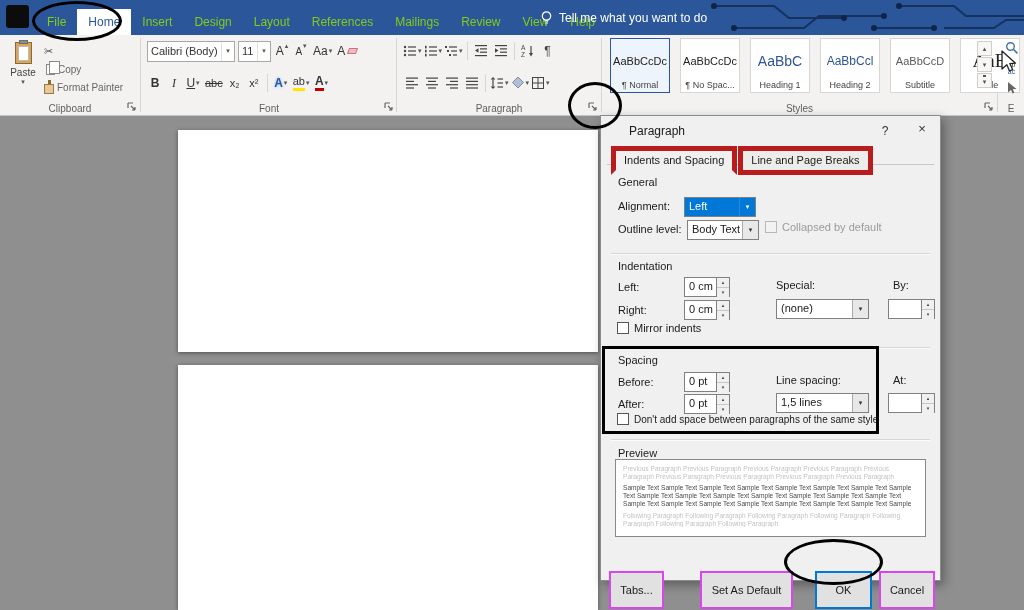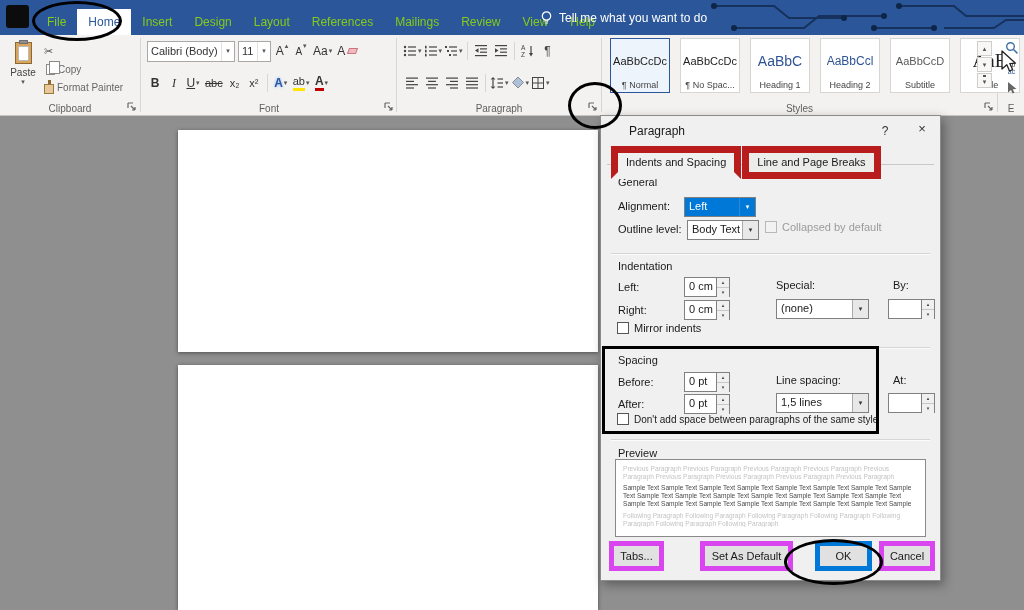--- a/index.html
+++ b/index.html
@@ -81,21 +81,21 @@
   .page {position:absolute;left:178px;width:420px;background:#fff;box-shadow:0 1px 4px rgba(0,0,0,.45)}
   .p1 {top:14px;height:222px}
   .p2 {top:249px;height:245px}
 
   
   .dialog {position:absolute;left:600px;top:115px;width:341px;height:466px;background:#f0f0f0;border:1px solid #8b8b8b;box-shadow:3px 4px 10px rgba(0,0,0,.35);z-index:20;font-size:11px;color:#1a1a1a}
   .dlg-title {position:absolute;left:28px;top:8px;font-size:12px}
   .dlg-help {position:absolute;right:47px;top:8px;font-size:12px;color:#333;width:16px;text-align:center}
   .dlg-close {position:absolute;right:8px;top:5px;font-size:13px;width:20px;text-align:center;color:#333}
   .dlg-tabs {position:absolute;left:10px;top:30px;display:flex;z-index:2}
-  .dtab {font-size:11px;padding:3px 8px;background:#ececeb;border:7px solid #b91c1c;margin-right:1px;white-space:nowrap}
+  .dtab {font-size:11px;padding:3px 8px;background:#ececeb;border:5px solid #b91c1c;margin-right:1px;white-space:nowrap}
   .dtab.active {background:#f0f0f0;border-bottom-color:#f0f0f0;padding-bottom:4px}
   .tabline {position:absolute;left:6px;right:6px;top:48px;border-top:1px solid #c8c8c8}
   .heading {position:absolute;left:17px;font-size:11px}
   .dsep {position:absolute;left:10px;right:10px;border-top:1px solid #d6d6d6;box-shadow:0 1px 0 #fbfbfb}
   .dlabel {position:absolute;font-size:11px;white-space:nowrap}
   .spin {position:absolute;width:46px;height:20px;background:#fff;border:1px solid #808080;display:flex}
   .spin-val {flex:1;padding:2px 2px 0 4px;font-size:11px;white-space:nowrap;overflow:hidden}
   .spin-btns {width:13px;display:flex;flex-direction:column;border-left:1px solid #808080}
   .sb {flex:1;font-size:5px;line-height:9px;text-align:center;color:#444;background:#f0f0f0}
   .sb.up {border-bottom:1px solid #c8c8c8}
@@ -106,21 +106,21 @@
   .ddrop.sel .ddd {background:#0078d7;color:#fff;border-left-color:#2b88d8}
   .chk {position:absolute;display:flex;align-items:center;gap:5px;font-size:11px;white-space:nowrap}
   .chk .box {width:12px;height:12px;background:#fff;border:1px solid #555;flex:none}
   .chk.disabled {color:#9b9b9b}
   .chk.disabled .box {border-color:#b8b8b8;background:#f2f2f2}
   .chk.small {font-size:10px}
   .preview-box {position:absolute;left:14px;top:343px;width:311px;height:78px;background:#fff;border:1px solid #898989;padding:5px 7px;overflow:hidden}
   .pv-gray {color:#c3c3c3;font-size:6.6px;line-height:8px;height:16px;overflow:hidden}
   .pv-dark {color:#4a4a4a;font-size:6.6px;line-height:8px;height:25px;overflow:hidden;margin:3px 0}
   .pv-gray.last {height:15px}
-  .dbtn {position:absolute;top:425px;height:30px;background:#e1e1e1;border:5px solid #d946ef;font-size:11px;display:flex;align-items:center;justify-content:center}
+  .dbtn {position:absolute;top:455px;height:38px;background:#e1e1e1;border:2px solid #d946ef;font-size:11px;display:flex;align-items:center;justify-content:center}
   #btn-tabs {left:8px;width:55px}
   #btn-default {left:99px;width:93px}
   #btn-ok {left:214px;width:57px;border-color:#0078d7}
   #btn-cancel {left:278px;width:56px}
 
   
   .ann-ellipse {position:absolute;border:3px solid #000;border-radius:50%;z-index:60;pointer-events:none}
   .ann-rect {position:absolute;border:3px solid #000;z-index:60;pointer-events:none}
   #ann-home {left:32px;top:1px;width:90px;height:40px}
   #ann-launcher {left:568px;top:82px;width:54px;height:47px}

